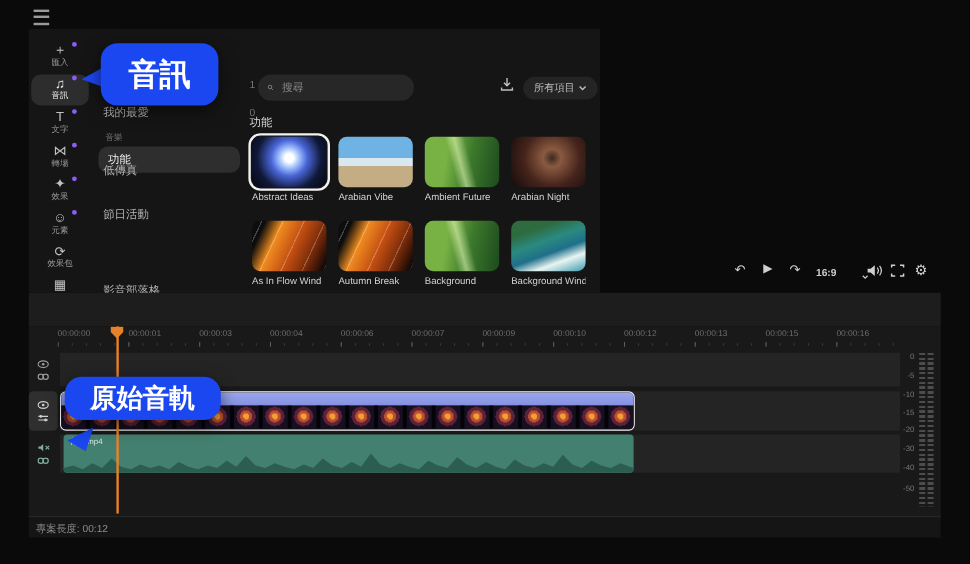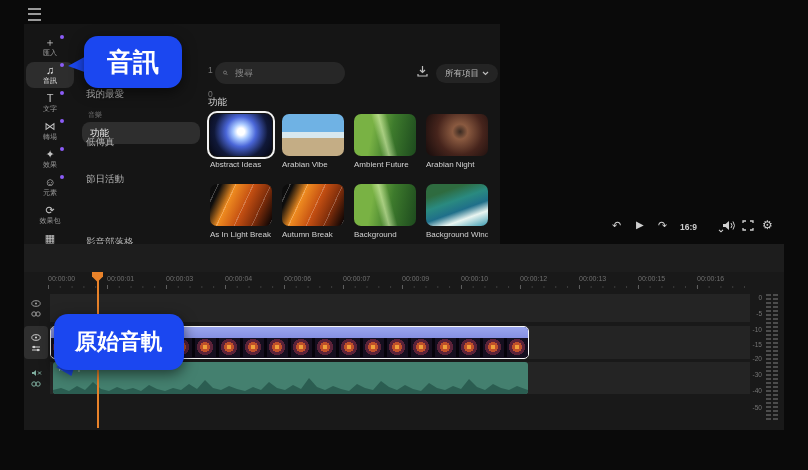--- a/index.html
+++ b/index.html
@@ -180,21 +180,21 @@
     <div class="abs tile" style="left:330px;top:90px">
       <div class="tile-art art-forest"></div>
       <div class="tile-lbl">Ambient Future</div>
     </div>
     <div class="abs tile" style="left:402px;top:90px">
       <div class="tile-art art-arabian"></div>
       <div class="tile-lbl">Arabian Night</div>
     </div>
     <div class="abs tile" style="left:186px;top:160px">
       <div class="tile-art art-guitar"></div>
-      <div class="tile-lbl">As In Light Break</div>
+      <div class="tile-lbl">As In Flow Wind</div>
     </div>
     <div class="abs tile" style="left:258px;top:160px">
       <div class="tile-art art-guitar"></div>
       <div class="tile-lbl">Autumn Break</div>
     </div>
     <div class="abs tile" style="left:330px;top:160px">
       <div class="tile-art art-forest"></div>
       <div class="tile-lbl">Background</div>
     </div>
     <div class="abs tile" style="left:402px;top:160px">
@@ -328,24 +328,27 @@
       <span class="abs meter-num" style="left:724px;top:69px">-15</span>
       <span class="abs meter-num" style="left:724px;top:83px">-20</span>
       <span class="abs meter-num" style="left:724px;top:99px">-30</span>
       <span class="abs meter-num" style="left:724px;top:115px">-40</span>
       <span class="abs meter-num" style="left:724px;top:132px">-50</span>
       <div class="meter-col" style="left:742px;top:22px"></div>
       <div class="meter-col" style="left:749px;top:22px"></div>
     </div>
   </div>
 
+  <div class="abs" id="status-bar">
+    <span class="abs status-txt">專案長度: 00:12</span>
+  </div>
 
   <div class="abs co-tail" style="left:68px;top:54px;width:22px;height:20px;clip-path:polygon(100% 0,100% 100%,0 60%)"></div>
   <div class="abs callout" style="left:84px;top:36px;width:98px;height:52px;font-size:26px">
     <span>音訊</span>
   </div>
 
   <div class="abs co-tail" style="left:56px;top:356px;width:22px;height:20px;clip-path:polygon(100% 0,70% 100%,0 55%)"></div>
-  <div class="abs callout" style="left:54px;top:314px;width:130px;height:56px;font-size:22px">
+  <div class="abs callout" style="left:54px;top:314px;width:130px;height:36px;font-size:22px">
     <span>原始音軌</span>
   </div>
 
 </div>
 
 </body></html>

